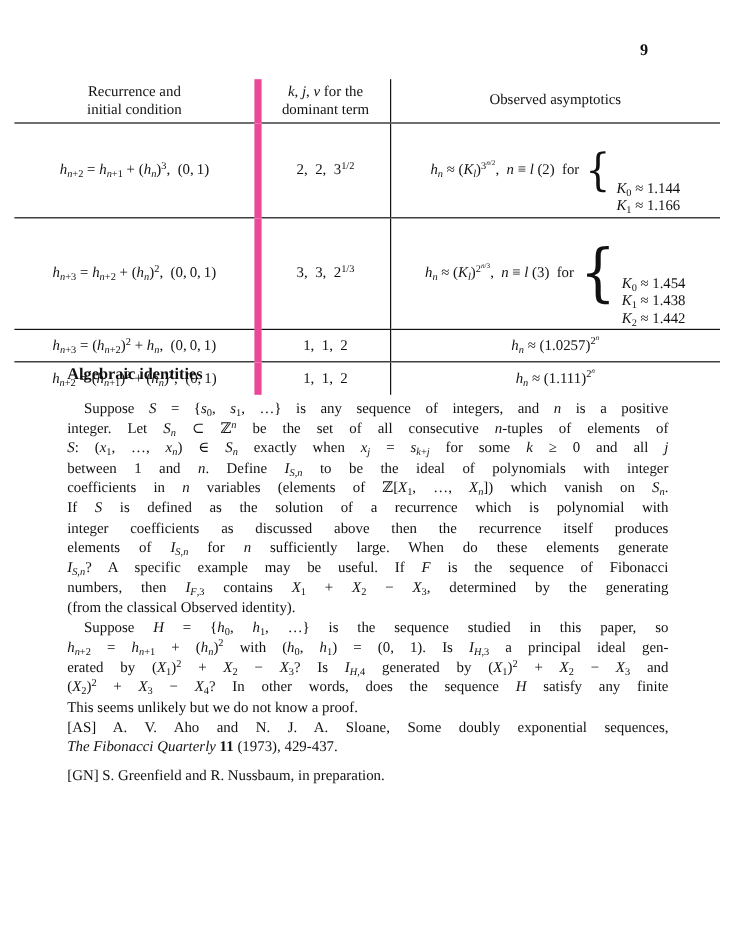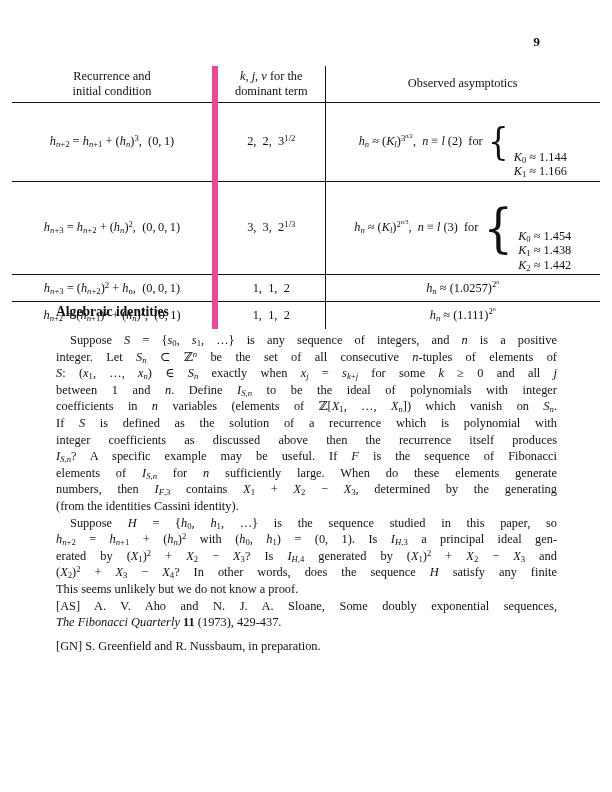--- a/index.html
+++ b/index.html
@@ -147,24 +147,24 @@
     <div class="sec-heading">Algebraic identities</div>
 
     <div>
       <div class="line jline indent">Suppose <i>S</i> = {<i>s</i><sub>0</sub>, <i>s</i><sub>1</sub>, …} is any sequence of integers, and <i>n</i> is a positive</div>
       <div class="line jline">integer.  Let <i>S</i><sub><i>n</i></sub> ⊂ ℤ<sup><i>n</i></sup> be the set of all consecutive <i>n</i>-tuples of elements of</div>
       <div class="line jline"><i>S</i>:  (<i>x</i><sub>1</sub>, …, <i>x</i><sub><i>n</i></sub>) ∈ <i>S</i><sub><i>n</i></sub> exactly when <i>x</i><sub><i>j</i></sub> = <i>s</i><sub><i>k</i>+<i>j</i></sub> for some <i>k</i> ≥ 0 and all <i>j</i></div>
       <div class="line jline">between 1 and <i>n</i>.  Define <i>I</i><sub><i>S</i>,<i>n</i></sub> to be the ideal of polynomials with integer</div>
       <div class="line jline">coefficients in <i>n</i> variables (elements of ℤ[<i>X</i><sub>1</sub>, …, <i>X</i><sub><i>n</i></sub>]) which vanish on <i>S</i><sub><i>n</i></sub>.</div>
       <div class="line jline">If <i>S</i> is defined as the solution of a recurrence which is polynomial with</div>
       <div class="line jline">integer coefficients as discussed above then the recurrence itself produces</div>
+      <div class="line jline">elements of <i>I</i><sub><i>S</i>,<i>n</i></sub> for <i>n</i> sufficiently large.  When do these elements generate</div>
       <div class="line jline"><i>I</i><sub><i>S</i>,<i>n</i></sub>?  A specific example may be useful.  If <i>F</i> is the sequence of Fibonacci</div>
-      <div class="line jline">elements of <i>I</i><sub><i>S</i>,<i>n</i></sub> for <i>n</i> sufficiently large.  When do these elements generate</div>
       <div class="line jline">numbers, then <i>I</i><sub><i>F</i>,3</sub> contains <i>X</i><sub>1</sub> + <i>X</i><sub>2</sub> − <i>X</i><sub>3</sub>, determined by the generating</div>
-      <div class="line">(from the identities Cassini identity).</div>
+      <div class="line">(from the classical Observed identity).</div>
     </div>
 
     <div>
       <div class="line jline indent">Suppose <i>H</i> = {<i>h</i><sub>0</sub>, <i>h</i><sub>1</sub>, …} is the sequence studied in this paper, so</div>
       <div class="line jline"><i>h</i><sub><i>n</i>+2</sub> = <i>h</i><sub><i>n</i>+1</sub> + (<i>h</i><sub><i>n</i></sub>)<sup>2</sup> with (<i>h</i><sub>0</sub>, <i>h</i><sub>1</sub>) = (0, 1).  Is <i>I</i><sub><i>H</i>,3</sub> a principal ideal gen-</div>
       <div class="line jline">erated by (<i>X</i><sub>1</sub>)<sup>2</sup> + <i>X</i><sub>2</sub> − <i>X</i><sub>3</sub>?  Is <i>I</i><sub><i>H</i>,4</sub> generated by (<i>X</i><sub>1</sub>)<sup>2</sup> + <i>X</i><sub>2</sub> − <i>X</i><sub>3</sub> and</div>
       <div class="line jline">(<i>X</i><sub>2</sub>)<sup>2</sup> + <i>X</i><sub>3</sub> − <i>X</i><sub>4</sub>?  In other words, does the sequence <i>H</i> satisfy any finite</div>
       <div class="line">This seems unlikely but we do not know a proof.</div>
     </div>
 

